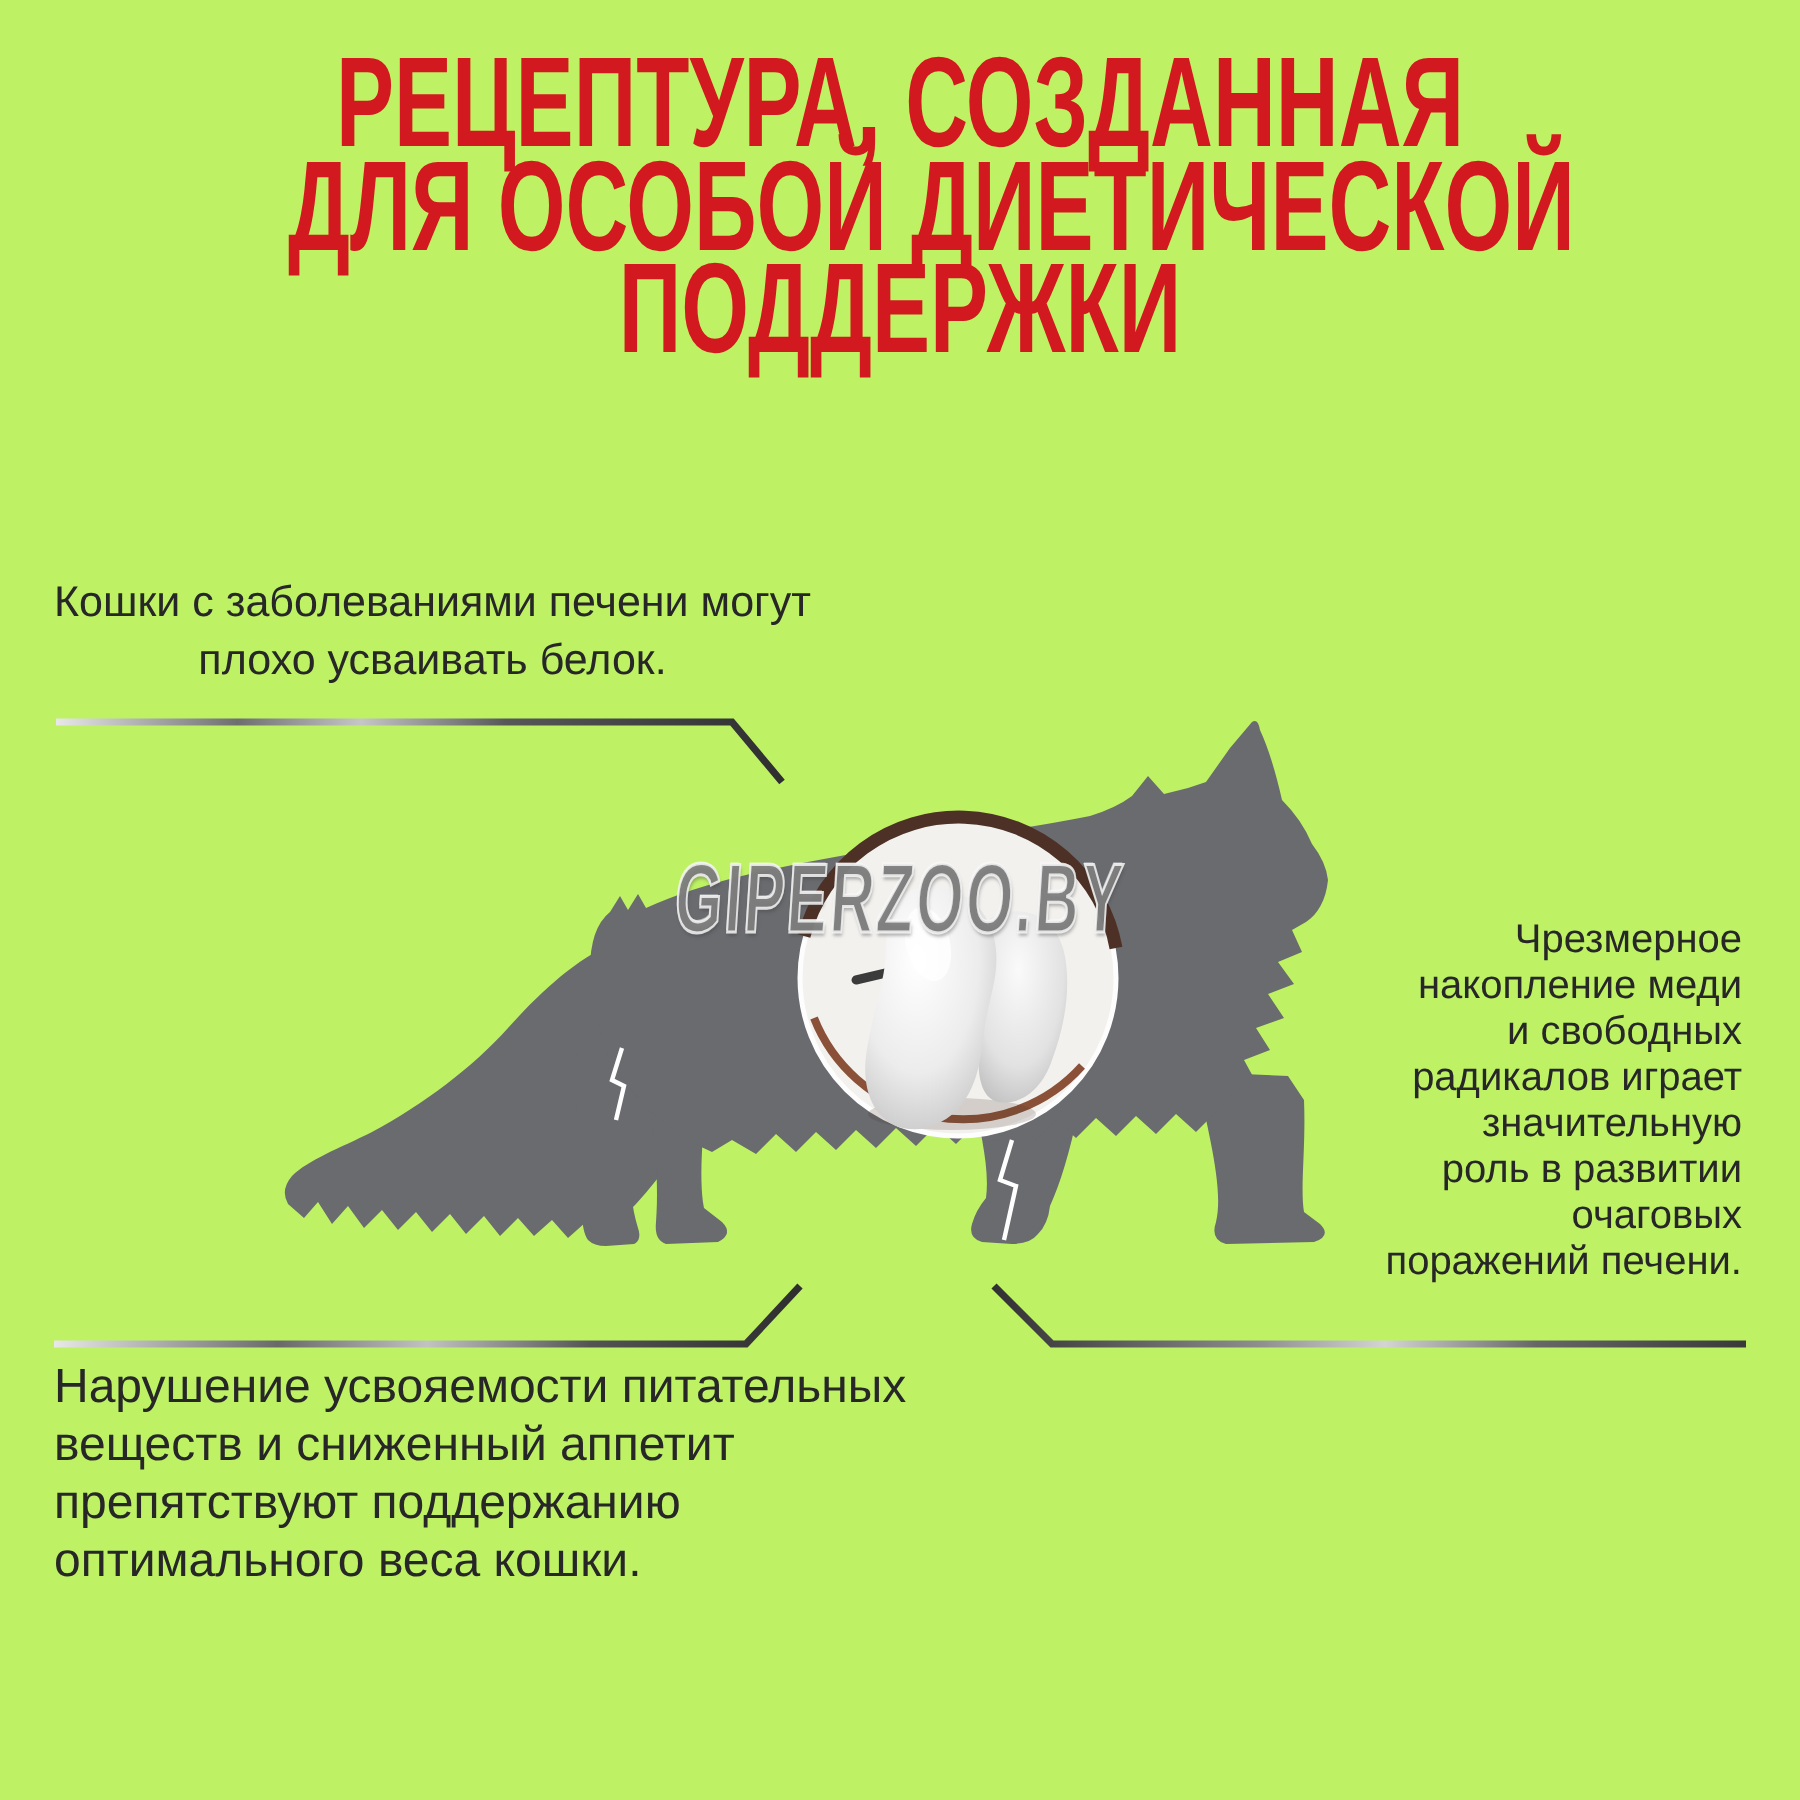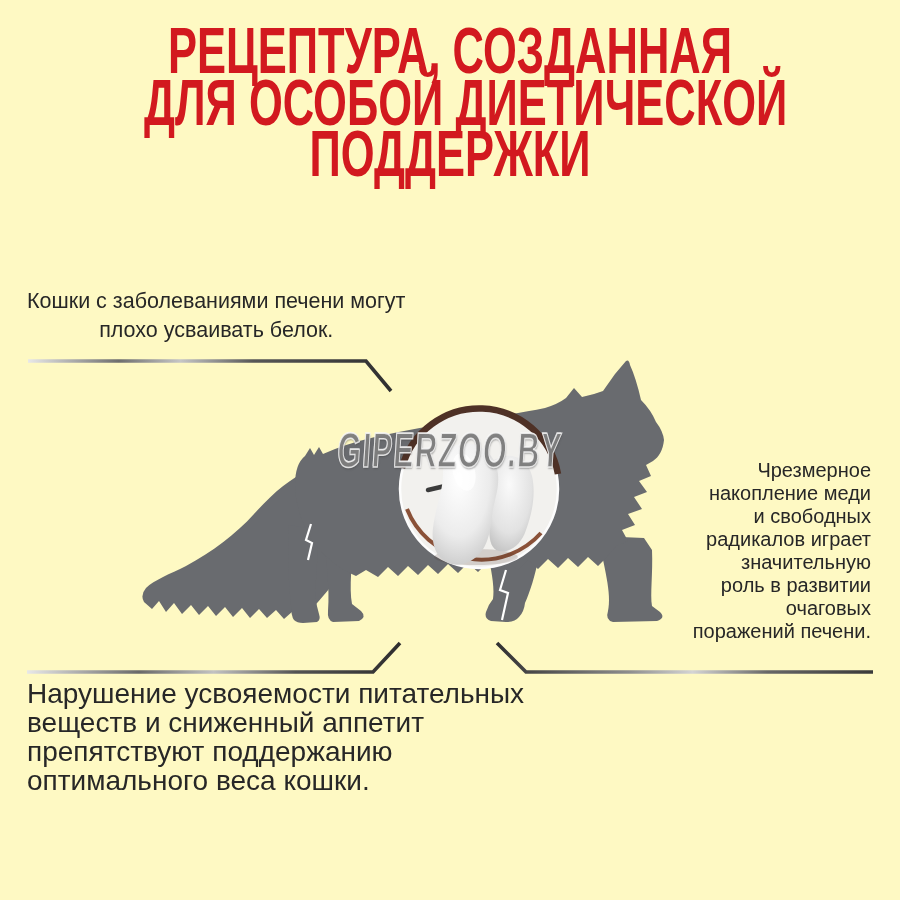--- a/index.html
+++ b/index.html
@@ -1,37 +1,37 @@
 <!DOCTYPE html>
 <html style="--headline-red: #d2191f; --text-dark: #272727; --cat-gray: #696b6f; --ring-dark-brown: #4e3126; --ring-light-brown: #8a5138; --circle-fill: #f2f1ee;"><head>
 <meta charset="utf-8">
 <style>
   html,body{margin:0;padding:0;background:#ffffff;}
   #stage{
-    position:relative;width:900px;height:900px;background:#fef9c3;overflow:hidden;
+    position:relative;width:900px;height:900px;background:#bef264;overflow:hidden;
     font-family:"Liberation Sans", sans-serif;
   }
   
   #headline{
     position:absolute;top:26px;left:0;width:900px;text-align:center;
     color:var(--headline-red,#d2191f);font-weight:bold;
   }
   .hl-line{
     font-size:64px;line-height:51.5px;white-space:nowrap;
     transform:scaleX(0.68);transform-origin:50% 0;
     letter-spacing:0px;
   }
   
   .note{
     position:absolute;color:var(--text-dark,#272727);
     white-space:pre-line;
   }
   #note-top-left{left:27px;top:287px;font-size:21.5px;line-height:28.5px;text-align:center;}
   #note-right{right:29px;top:459px;font-size:20px;line-height:23px;text-align:right;}
-  #note-bottom-left{left:27px;top:679px;font-size:28px;line-height:29px;}
+  #note-bottom-left{left:27px;top:679px;font-size:24px;line-height:29px;}
   
   #watermark{
     position:absolute;top:424px;left:0;width:900px;text-align:center;
     font-size:49px;line-height:52px;font-weight:bold;
     transform:scaleX(0.62) skewX(-6deg);transform-origin:50% 50%;
     color:rgba(123,123,123,0.92);
     -webkit-text-stroke:1.5px rgba(244,244,244,0.85);
     text-shadow:1px 2px 2px rgba(60,60,60,0.35), -1px -1px 0 rgba(255,255,255,0.55);
     letter-spacing:2px;
     z-index:30;pointer-events:none;

